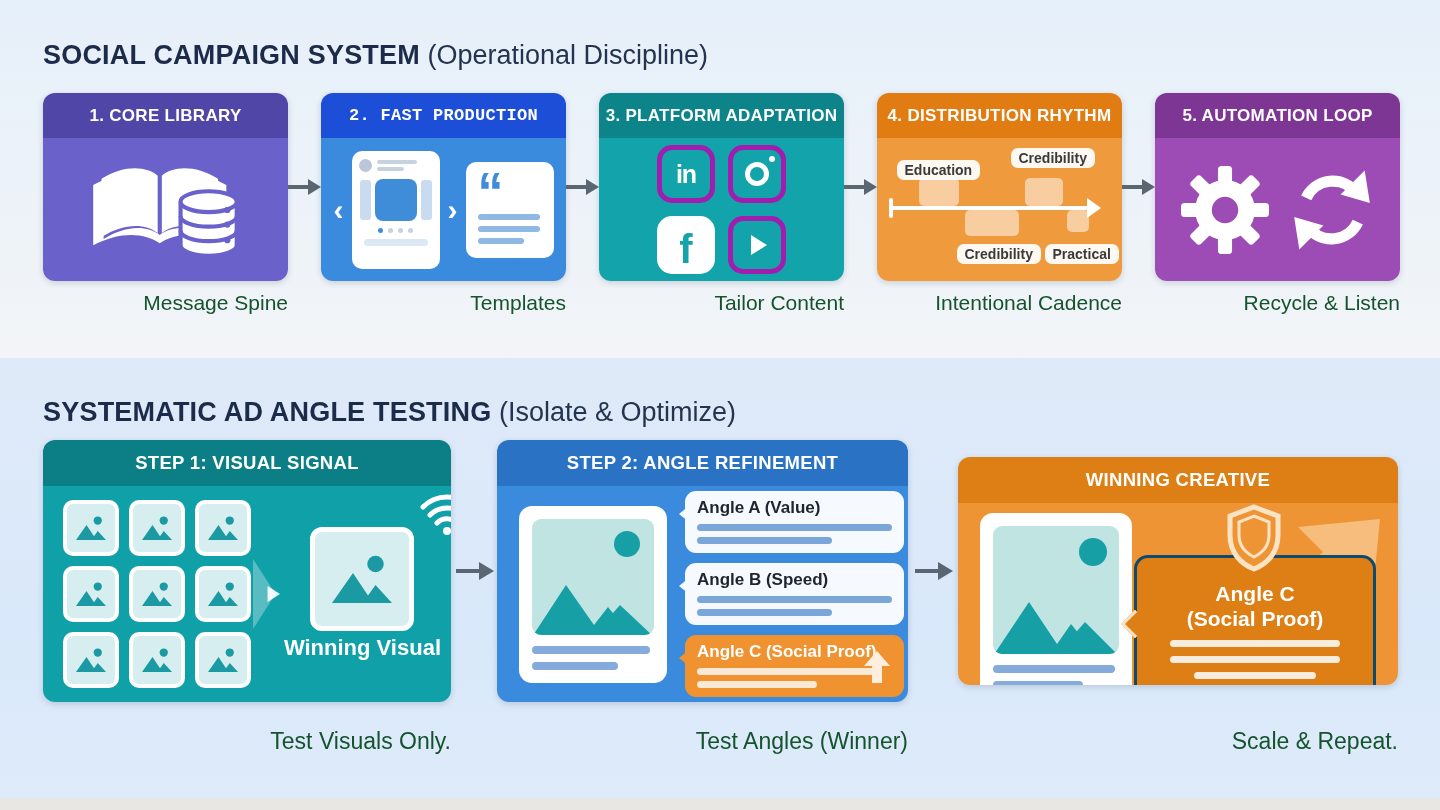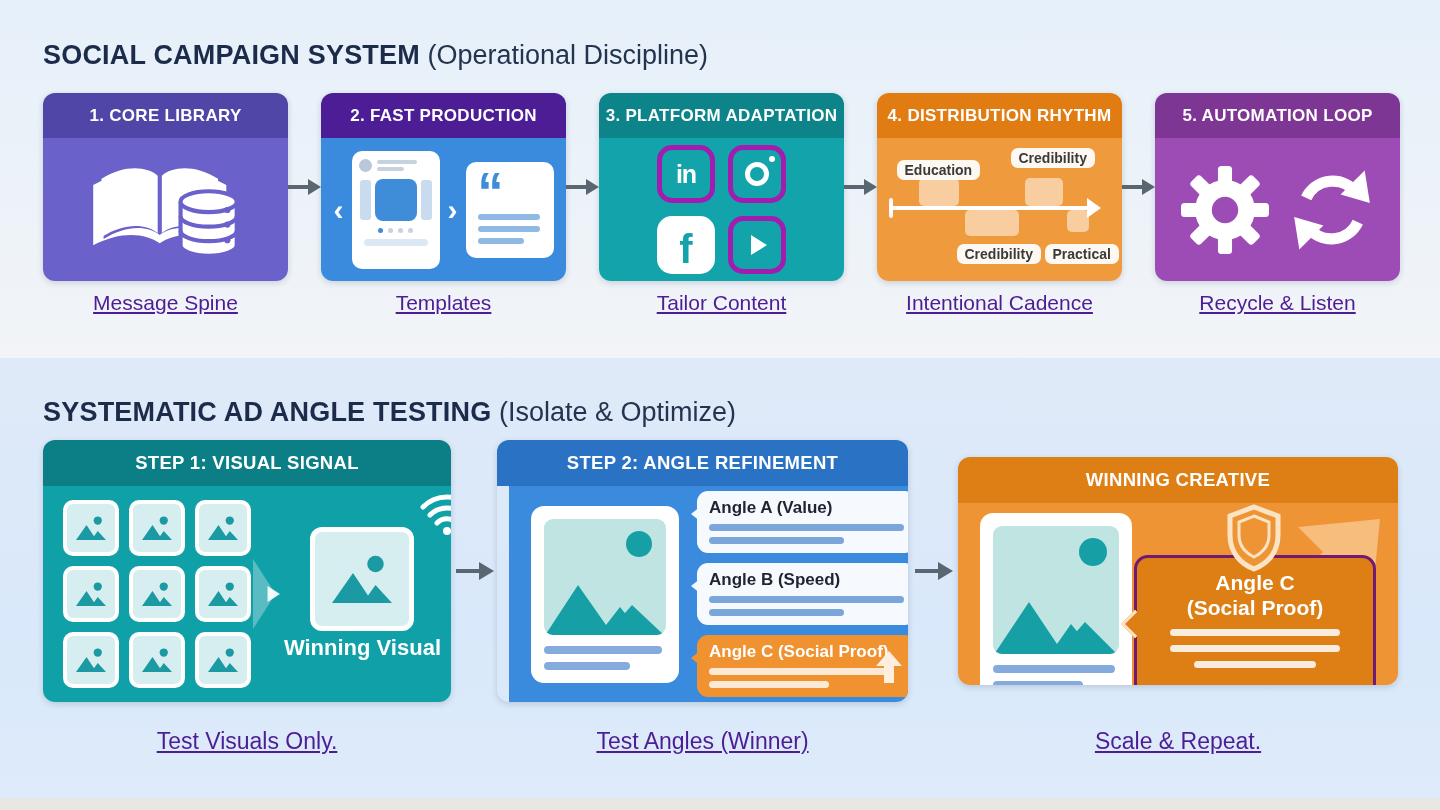--- a/index.html
+++ b/index.html
@@ -18,38 +18,38 @@
   #title1 { top:40px; }
   #title2 { top:397px; }
 
   
   .row { position:absolute; left:43px; display:flex; align-items:center; }
   #row1 { top:93px; }
   #row2 { top:440px;align-items:center; }
   .caps { position:absolute; left:43px; display:flex; }
   #caps1 { top:291px; }
   #caps2 { top:728px; }
-  .cap { text-align:center; color:#4c1d95;text-decoration:underline; }
+  .cap { text-align:right; color:#14532d; }
   #caps1 .cap { width:245px; margin-right:33px; font-size:21px; }
   #caps2 .cap { font-size:23px; }
 
   .harrow { flex:0 0 auto; display:flex; justify-content:center; align-items:center; }
   #row1 .harrow { width:33px; }
 
   
   .card { border-radius:12px; overflow:hidden; display:flex; flex-direction:column;
           box-shadow:0 2px 6px rgba(30,50,80,.18); flex:0 0 auto; }
   .card .hd { color:#fff; font-weight:700; text-align:center; }
   .card .bd { flex:1; position:relative; }
   .r1 { width:245px; height:188px; }
   .r1 .hd { height:45px; line-height:45px; font-size:17px; letter-spacing:.3px; }
   .r2 .hd { height:46px; line-height:46px; font-size:18.5px; letter-spacing:.3px; }
 
   .c-lib  .hd{background:#4F46A8;} .c-lib  .bd{background:#6A61CB;}
-  .c-fast .hd{background:#4c1d95;} .c-fast .bd{background:#3A8ADE;}
+  .c-fast .hd{background:#1d4ed8;font-family:Liberation Mono, monospace;} .c-fast .bd{background:#3A8ADE;}
   .c-plat .hd{background:#0C8489;} .c-plat .bd{background:#12A3AB;}
   .c-dist .hd{background:#E07C12;} .c-dist .bd{background:#F09A3E;}
   .c-auto .hd{background:#7D3694;} .c-auto .bd{background:#9C4CB4;}
   .c-vis  .hd{background:#0C7E85;} .c-vis  .bd{background:#10A0A8;}
   .c-ang  .hd{background:#2A72C4;} .c-ang  .bd{background:#3A8ADE;}
   .c-win  .hd{background:#DD7F15;} .c-win  .bd{background:#EF9434;}
 
   .center-bd { display:flex; align-items:center; justify-content:center; }
 
   
@@ -120,21 +120,21 @@
   .win-label { margin-top:4px; color:#fff; font-weight:700; font-size:22px; white-space:nowrap; }
 
   
   .ad-card { background:#fff; border-radius:13px; padding:13px; flex:0 0 auto; }
   .ad-img { background:#bfe4e1; border-radius:9px; position:relative; overflow:hidden; }
   .ad-img svg { position:absolute; left:0; bottom:-2px; width:100%; }
   .ad-sun { position:absolute; border-radius:50%; background:#16A0A6; }
   .ad-lines .l { border-radius:4px; background:#84abdc; height:8px; }
 
   
-  .c-ang .bd { display:flex; align-items:center; gap:18px; padding:0 18px 0 22px;margin-left:12px; }
+  .c-ang .bd { display:flex; align-items:center; gap:18px; padding:0 18px 0 22px; }
   .ang-ad .ad-img { width:122px; height:116px; }
   .ang-ad .ad-sun { width:26px; height:26px; right:14px; top:12px; }
   .ang-ad .ad-lines .l1 { width:118px; margin-top:11px; }
   .ang-ad .ad-lines .l2 { width:86px; margin-top:8px; }
   .bubbles { display:flex; flex-direction:column; gap:10px; width:258px; }
   .bubble { position:relative; background:#f6faff; border-radius:11px; padding:7px 12px 9px; }
   .bubble::before { content:""; position:absolute; left:-14px; top:15px;
                     border:8px solid transparent; border-right:10px solid #f6faff; }
   .bubble .bt { color:#1e2430; font-weight:700; font-size:17px; }
   .bubble .bl { height:7px; border-radius:4px; background:#7ba6da; margin-top:6px; }
@@ -151,21 +151,21 @@
 
   
   .c-win .bd { position:relative; padding:0; }
   .win-ad { position:absolute; left:22px; top:10px; width:152px; }
   .win-ad .ad-img { width:126px; height:128px; }
   .win-ad .ad-sun { width:28px; height:28px; right:12px; top:12px; }
   .win-ad .ad-lines .l1 { width:122px; margin-top:11px; }
   .win-ad .ad-lines .l2 { width:90px; margin-top:8px; }
   .grow-arrow { position:absolute; right:4px; top:-4px; z-index:0; }
   .win-bubble { position:absolute; left:176px; top:52px; width:242px; height:150px; z-index:1;
-                background:#DD7F15; border:3px solid #701a75; border-radius:14px; text-align:center; padding-top:12px; }
+                background:#DD7F15; border:3px solid #0c4a6e; border-radius:14px; text-align:center; padding-top:23px; }
   .win-bubble .tail { position:absolute; left:-12px; top:56px; width:20px; height:20px; background:#DD7F15;
                       border-left:3px solid #FBE3C4; border-bottom:3px solid #FBE3C4; transform:rotate(45deg); }
   .win-bubble .wt { color:#fff; font-weight:700; font-size:21px; line-height:1.2; }
   .win-bubble .wl { height:7px; border-radius:4px; background:rgba(255,255,255,.85); margin:9px auto 0; }
   .win-bubble .wl1 { width:170px; } .win-bubble .wl2 { width:170px; } .win-bubble .wl3 { width:122px; }
   .shield { position:absolute; left:266px; top:0; z-index:2; }
 </style>
 </head>
 <body>
 

